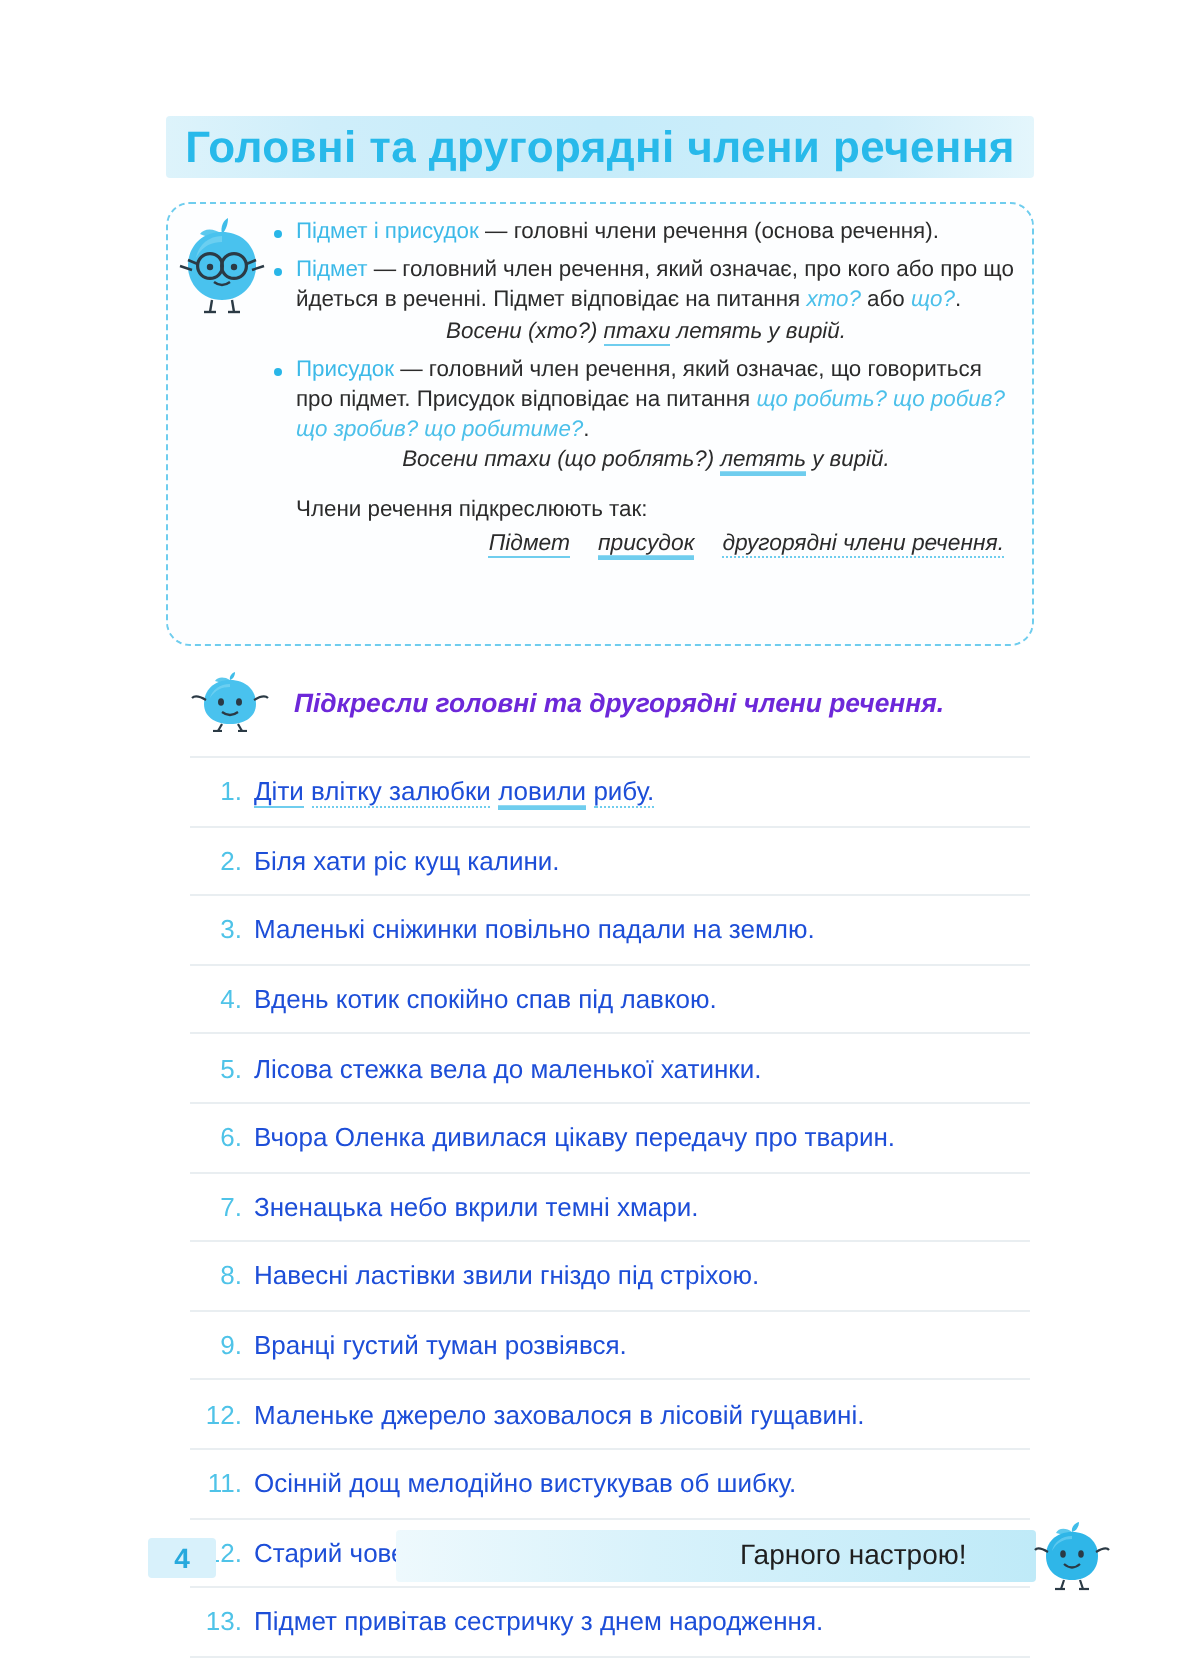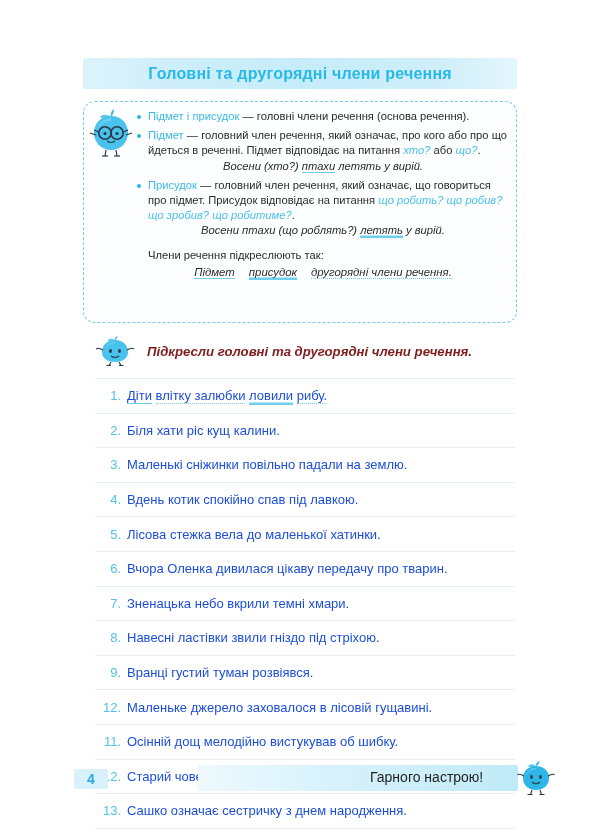--- a/index.html
+++ b/index.html
@@ -30,21 +30,21 @@
     top: 58px;
     width: 434px;
     height: 31px;
     background: linear-gradient(to right, #ddf3fb 0%, #cfeefa 18%, #c6ecfa 50%, #cfeefa 82%, #e4f6fc 100%);
     border-radius: 2px;
     display: flex;
     align-items: center;
     justify-content: center;
   }
   .title-bar .title-text {
-    font-size: 16px;
+    font-size: 22px;
     font-weight: bold;
     color: #28b9ea;
     letter-spacing: 0.2px;
     white-space: nowrap;
   }
 
   
   .rule-box {
     position: absolute;
     left: 83px;
@@ -115,21 +115,21 @@
     border-bottom: 1.4px solid #6fcdee;
     box-shadow: inset 0 -4px 0 -2.6px #6fcdee;
     padding-bottom: 1px;
   }
   .u-sec {
     border-bottom: 1.5px dotted #6fcdee;
     padding-bottom: 0px;
   }
 
   .marker-row {
-    text-align: center;
+    text-align: right;
     font-style: italic;
     font-size: 11.4px;
     padding-top: 2px;
   }
   .marker-row span { margin: 0 7px; }
 
   
   .task-row {
     position: absolute;
     left: 95px;
@@ -142,21 +142,21 @@
   .mascot-runner {
     width: 40px;
     height: 30px;
     flex: 0 0 auto;
     margin-right: 12px;
   }
   .task-text {
     font-size: 13.2px;
     font-style: italic;
     font-weight: bold;
-    color: #7f1d1d;
+    color: #6d28d9;
     white-space: nowrap;
   }
 
   
   .list {
     position: absolute;
     left: 95px;
     top: 378px;
     width: 420px;
   }
@@ -365,21 +365,21 @@
       <span class="s-text">Осінній дощ мелодійно вистукував об шибку.</span>
     </div>
 
     <div class="sentence-row">
       <span class="s-num">12.</span>
       <span class="s-text">Старий човен тихо дрімав біля берега.</span>
     </div>
 
     <div class="sentence-row">
       <span class="s-num">13.</span>
-      <span class="s-text">Сашко означає сестричку з днем народження.</span>
+      <span class="s-text">Підмет привітав сестричку з днем народження.</span>
     </div>
 
     <div class="sentence-row">
       
       
     </div>
 
   </div>
 
   <div class="footer-band"></div>

